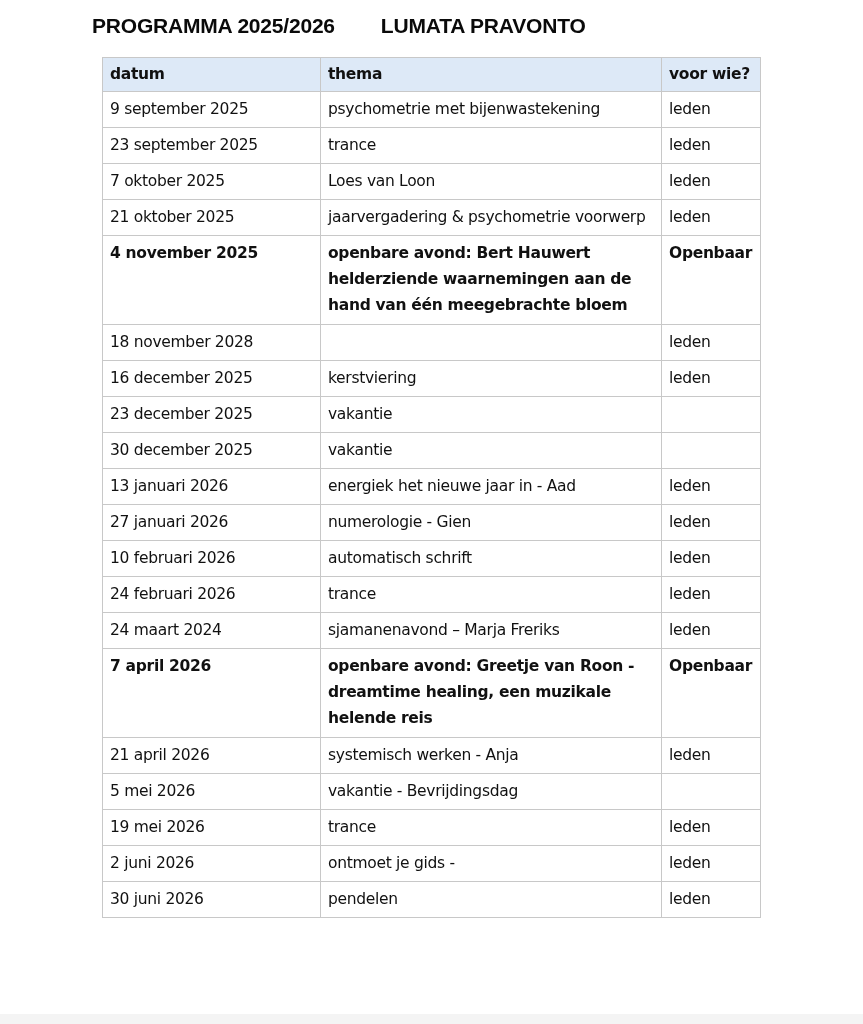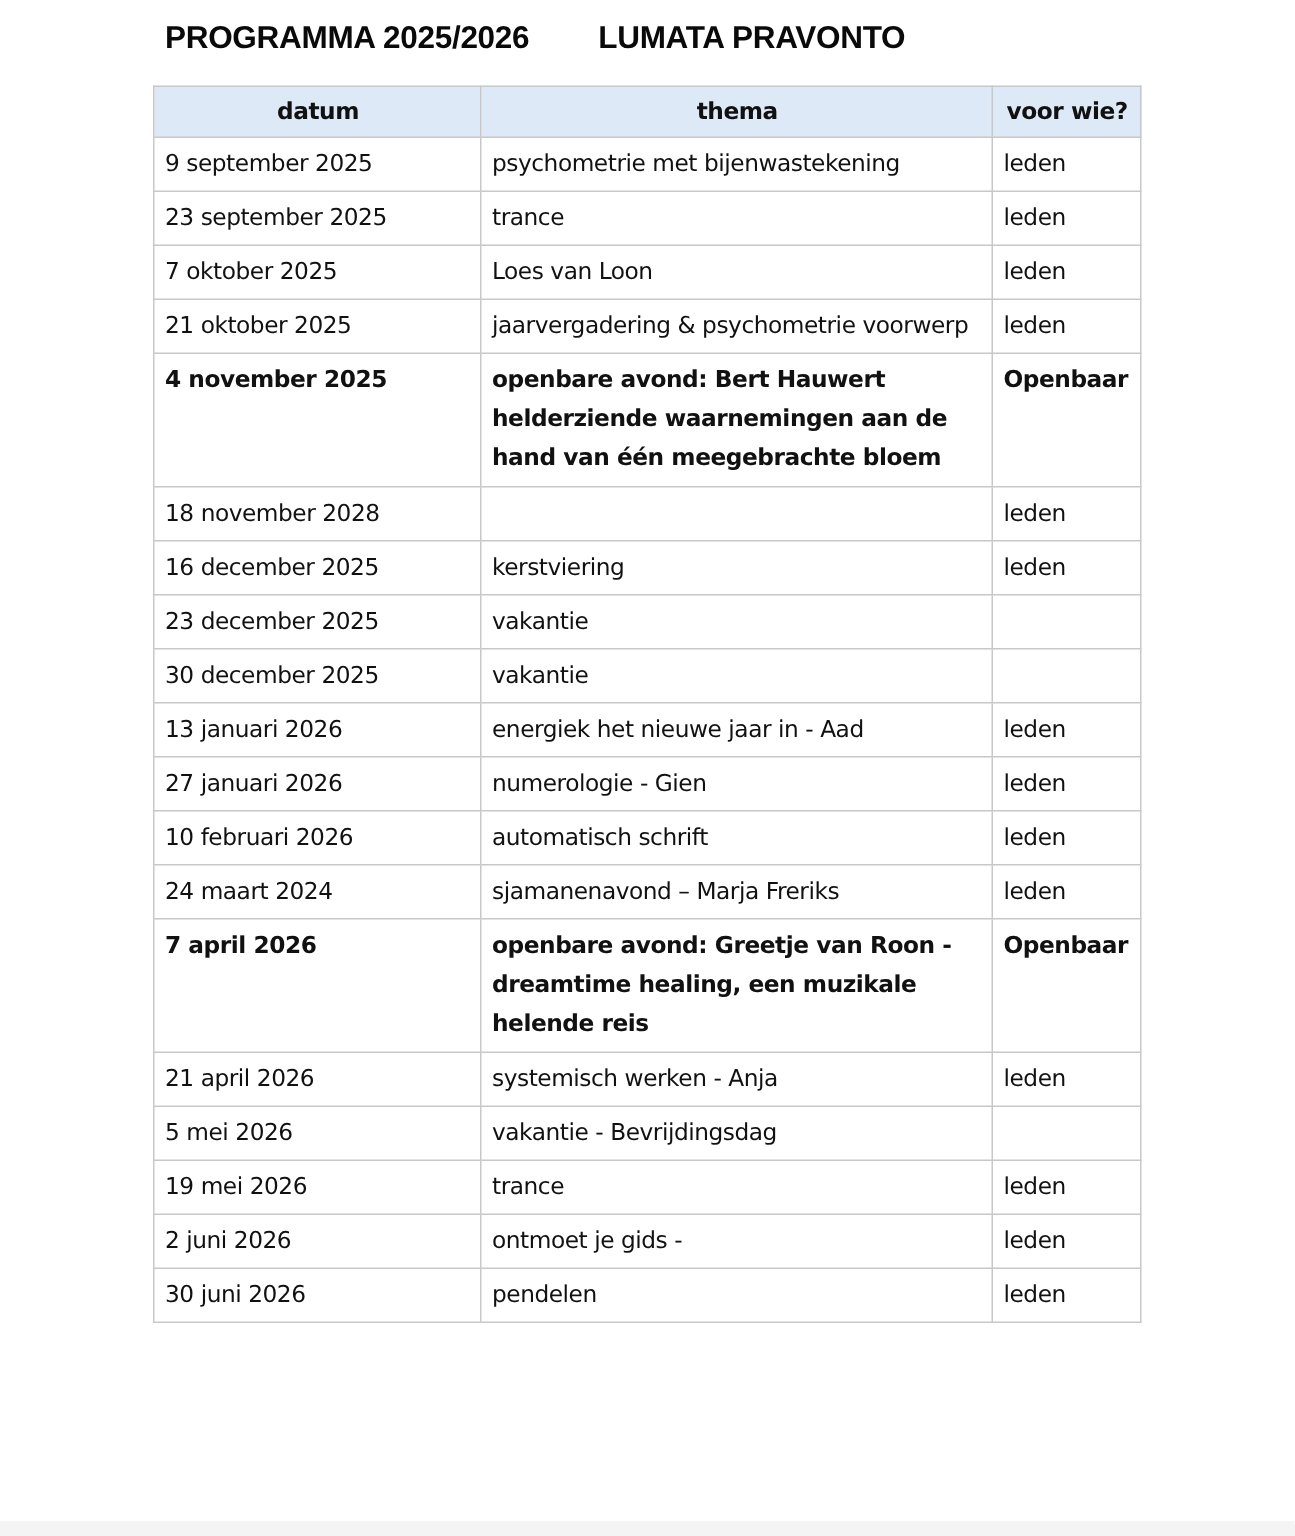--- a/index.html
+++ b/index.html
@@ -1,39 +1,39 @@
 <!DOCTYPE html>
 <html><head>
 <meta charset="utf-8">
 <style>
   html, body { margin: 0; padding: 0; }
   body {
     width: 863px; height: 1024px; background: #ffffff; position: relative; overflow: hidden;
     font-family: "Liberation Sans", sans-serif; color: #111;
   }
   .title-bar {
-    position: absolute; left: 110px; top: 14px;
+    position: absolute; left: 92px; top: 14px;
     font-family: "Liberation Sans", sans-serif; font-weight: bold; font-size: 21px;
     letter-spacing: -0.2px; white-space: nowrap; color: #0a0a0a;
   }
   .title-bar .t2 { margin-left: 46px; }
   table.schedule {
     position: absolute; left: 102px; top: 57px;
     border-collapse: collapse; width: 658px; table-layout: fixed;
     font-family: "DejaVu Sans", sans-serif; font-size: 15.5px;
   }
   table.schedule col.c1 { width: 218px; }
   table.schedule col.c2 { width: 341px; }
   table.schedule col.c3 { width: 99px; }
   table.schedule th, table.schedule td {
     border: 1px solid #c8c8c8; padding: 4px 6px 5px 7px; vertical-align: top;
     text-align: left; line-height: 26px; letter-spacing: -0.3px;
   }
   table.schedule th {
-    background: #dde9f7; font-weight: bold; height: 24px; padding-top: 3px; padding-bottom: 4px; text-align: center;
+    background: #dde9f7; font-weight: bold; height: 24px; padding-top: 3px; padding-bottom: 4px;
   }
   table.schedule td { height: 24px; }
   table.schedule tr.bold td { font-weight: bold; padding-bottom: 6px; }
   .bottom-strip { position: absolute; left: 0; right: 0; bottom: 0; height: 10px; background: #f4f4f4; }
 </style>
 </head>
 <body>
 
 <div class="title-bar">
   <span>PROGRAMMA 2025/2026</span><span class="t2">LUMATA PRAVONTO</span>
@@ -107,20 +107,25 @@
         <td>27 januari 2026</td>
         <td>numerologie - Gien</td>
         <td>leden</td>
       </tr>
       <tr>
         <td>10 februari 2026</td>
         <td>automatisch schrift</td>
         <td>leden</td>
       </tr>
       <tr>
+        <td>24 februari 2026</td>
+        <td>trance</td>
+        <td>leden</td>
+      </tr>
+      <tr>
         <td>24 maart 2024</td>
         <td>sjamanenavond – Marja Freriks</td>
         <td>leden</td>
       </tr>
       <tr class="bold">
         <td>7 april 2026</td>
         <td>openbare avond: Greetje van Roon - dreamtime healing, een muzikale helende reis</td>
         <td>Openbaar</td>
       </tr>
       <tr>

